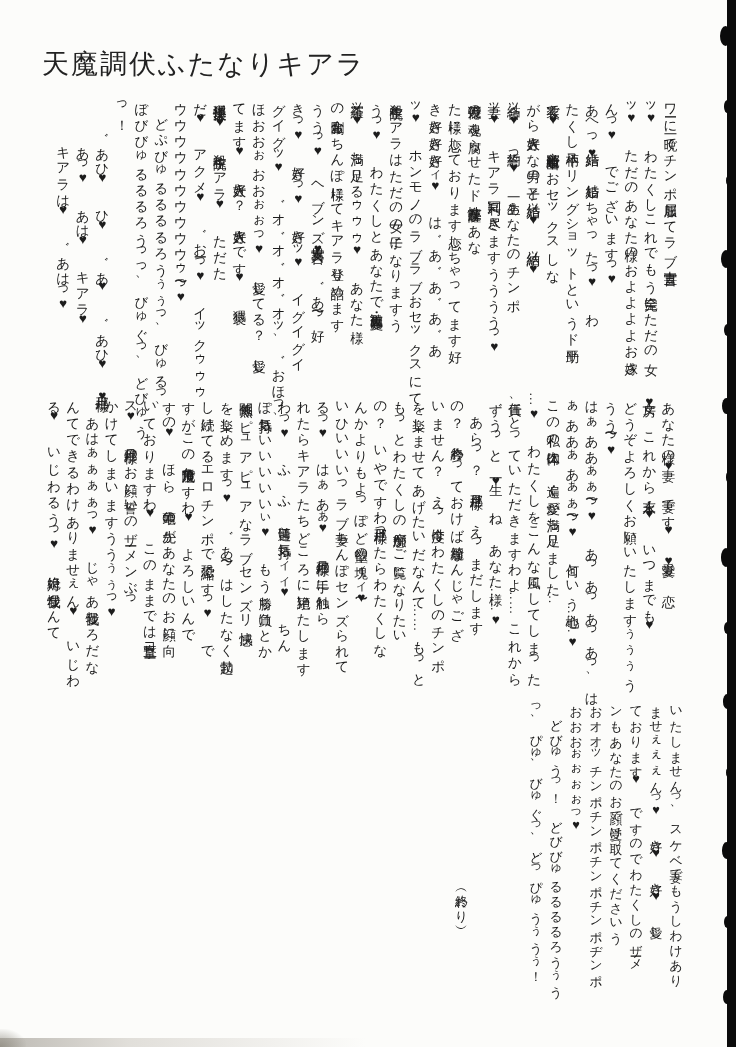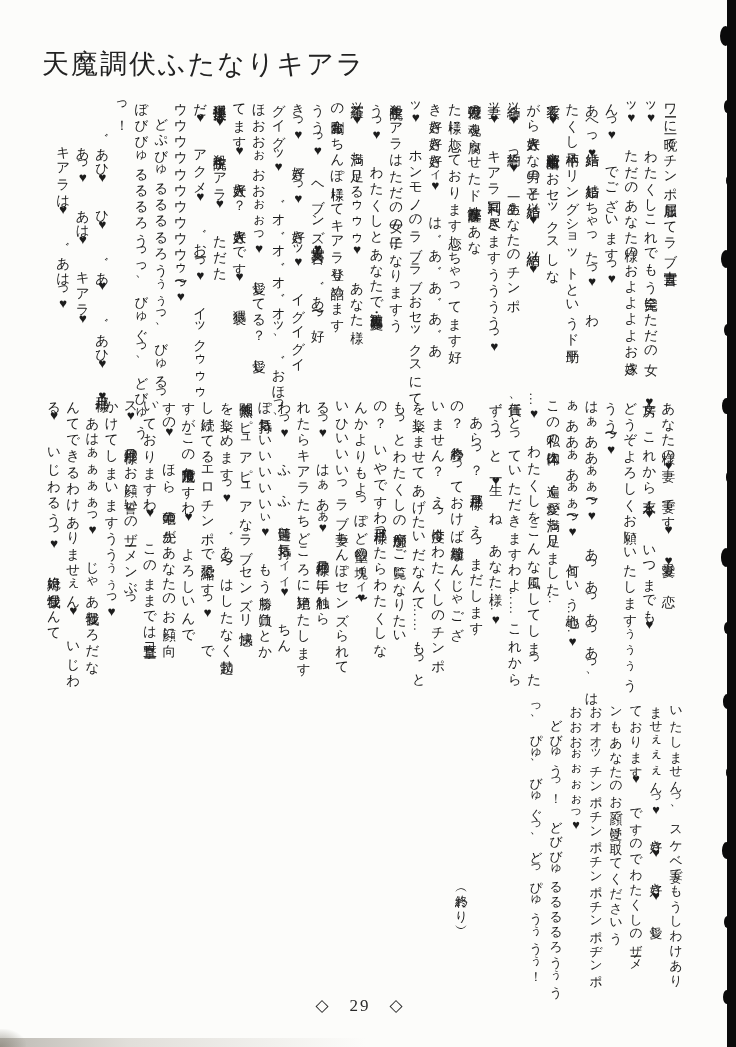--- a/index.html
+++ b/index.html
@@ -146,21 +146,20 @@
       <p>ております♥　ですのでわたくしのザーメ</p>
       <p>ンもあなたのお顔で受け取ってくださいう</p>
       <p>おオオッチンポチンポチンポチンポヂンポ</p>
       <p>おおおぉぉぉぉっ♥</p>
       <p>　どびゅうっ！　どびびゅるるるるろうぅう</p>
       <p>っ、ぴゅ、びゅぐっ、どっぴゅうぅうぅ！</p>
     </div>
 
   <div class="end-mark">（終わり）</div>
 
-  <div class="footer">◇　29　◇</div>
 
   <div class="bottom-shade"></div>
   <div class="corner-shade"></div>
 
   <div class="spine" id="spine"></div>
 
 <div class="spine-bump" style="top: 26px; height: 20px; width: 11px;"></div>
     <div class="spine-bump" style="top: 100px; height: 13px; width: 7.15px;"></div>
     <div class="spine-bump" style="top: 176px; height: 9px; width: 4.95px;"></div>
     <div class="spine-bump" style="top: 250px; height: 18px; width: 9.9px;"></div>

